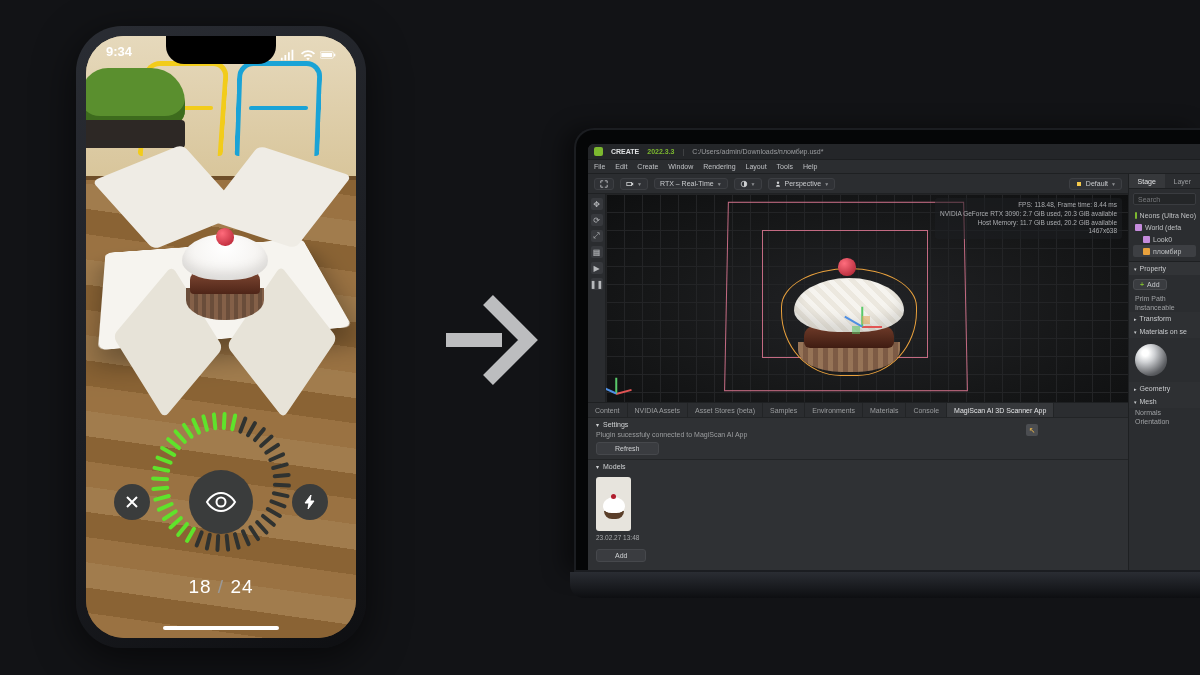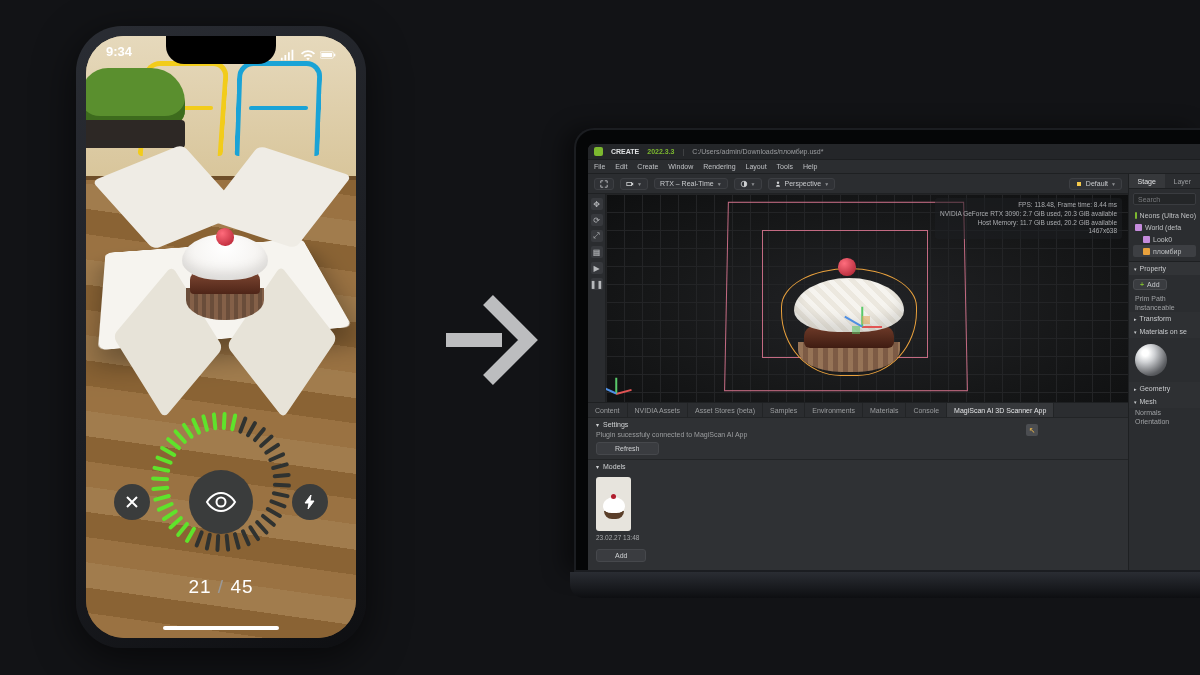--- a/index.html
+++ b/index.html
@@ -250,21 +250,21 @@
           <circle cx="17" cy="17" r="4.5"></circle>
         </svg>
     </div>
     <div class="phone-btn flash">
       <svg viewBox="0 0 16 16">
           <path d="M9 1L3 9h4l-1 6 6-8H8z"></path>
         </svg>
     </div>
 
     <div class="counter">
-      <span>21</span><span class="sep"> / </span><span>45</span>
+      <span>18</span><span class="sep"> / </span><span>24</span>
     </div>
     <div class="home-ind"></div>
   </div>
 </div>
 
 <div class="arrow">
   <svg viewBox="0 0 100 120">
       <path d="M8 60 H64 M50 20 L90 60 L50 100" stroke="#bcbdbf" stroke-width="14" fill="none" stroke-linecap="butt"></path>
     </svg>
 </div>

